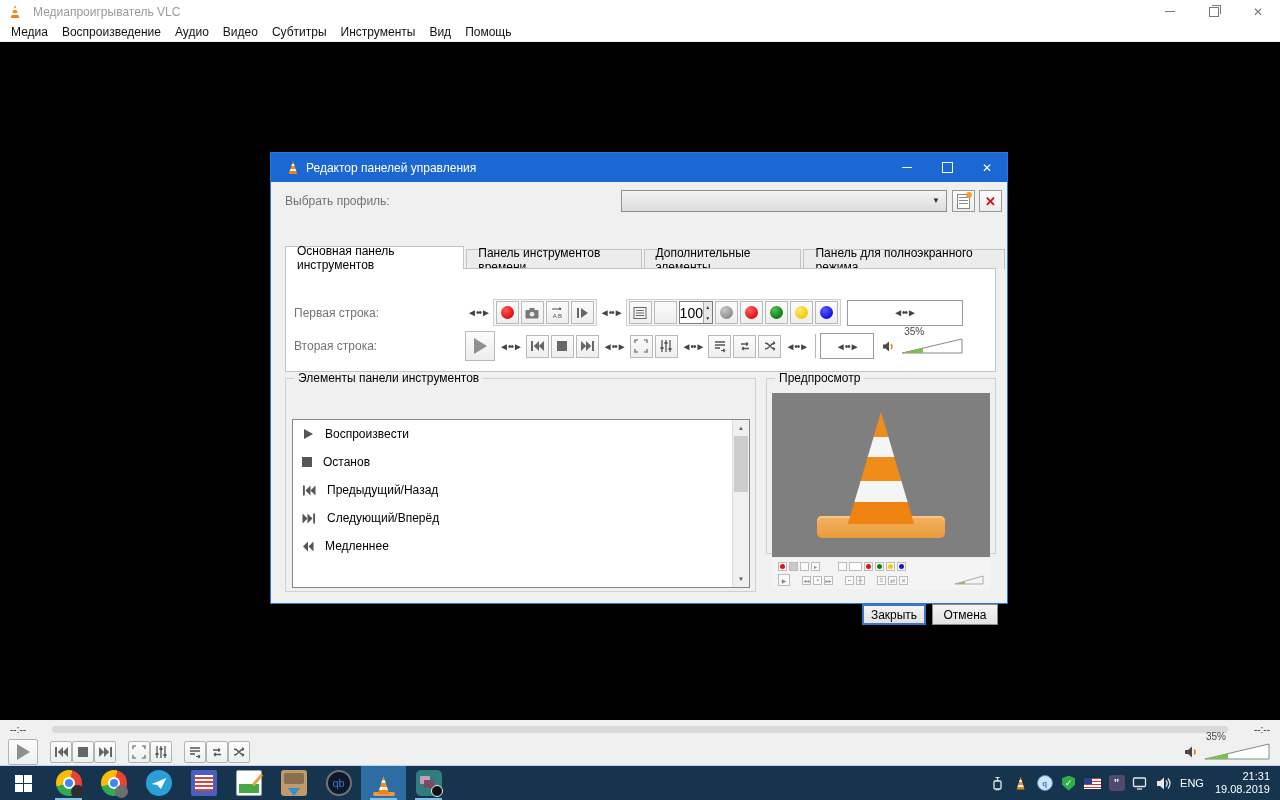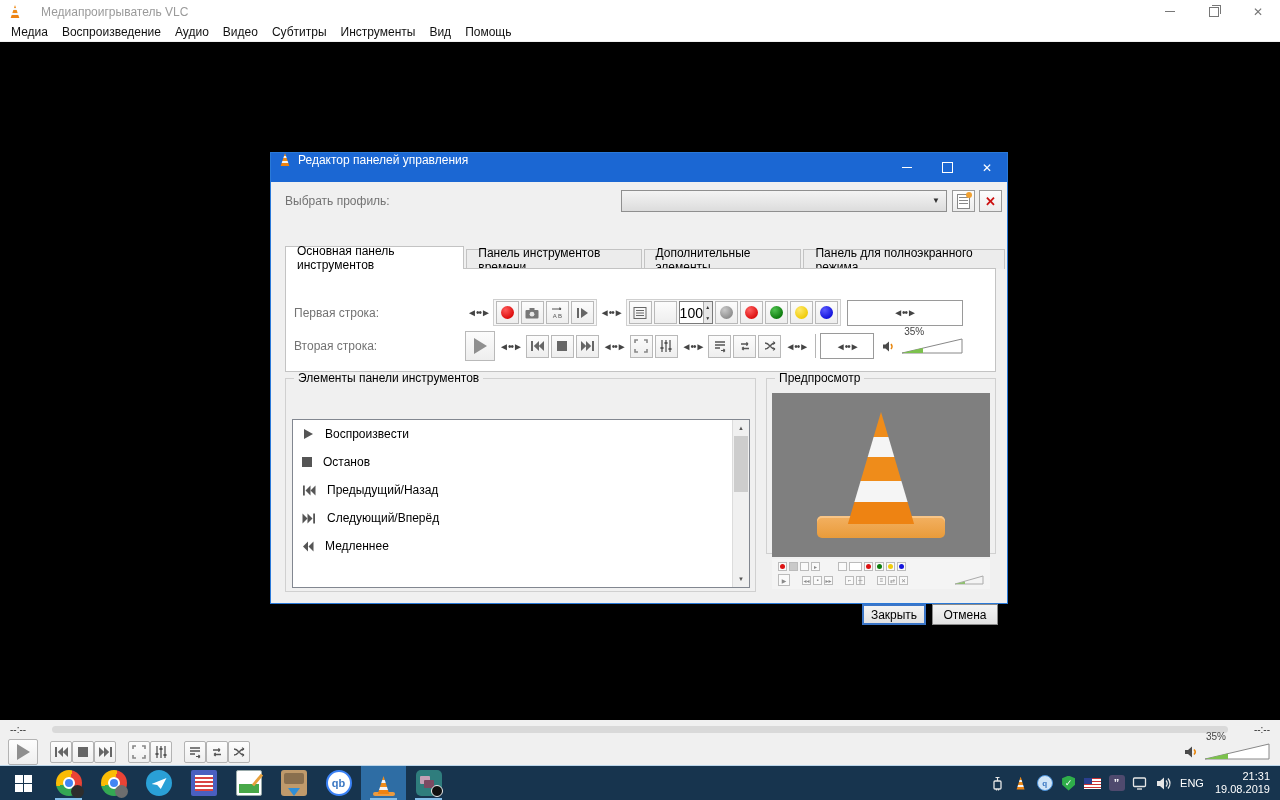--- a/index.html
+++ b/index.html
@@ -1,21 +1,21 @@
 <!DOCTYPE html>
 <html><head>
 <meta charset="utf-8">
 <style>
   html,body{margin:0;padding:0}
   body{font-family:"Liberation Sans",sans-serif;-webkit-font-smoothing:antialiased}
   .screen{position:relative;width:1280px;height:800px;background:#000;overflow:hidden;font-size:12px}
 
   
   .titlebar{position:absolute;left:0;top:0;right:0;height:23px;background:#fff;display:flex;align-items:center;padding-left:9px;box-sizing:border-box}
-  .titlebar .t-text{color:#9a9a9a;margin-left:20px;font-size:12px}
+  .titlebar .t-text{color:#9a9a9a;margin-left:12px;font-size:12px}
   .wincontrols{position:absolute;right:0;top:0;height:23px;display:flex}
   .wc{width:44px;height:23px;display:flex;align-items:center;justify-content:center;color:#777}
   .wc .dash{width:10px;height:0;border-top:1px solid #777}
   .wc .restore{width:8px;height:8px;border:1px solid #777;position:relative;background:#fff}
   .wc .restore:before{content:"";position:absolute;left:2px;top:-3px;width:8px;height:8px;border:1px solid #777;border-bottom:none;border-left:none}
   .wc .x{font-size:12px;color:#777}
   .menubar{position:absolute;left:0;top:23px;right:0;height:19px;background:#fff;display:flex;align-items:center;padding-left:4px;box-sizing:border-box;border-bottom:1px solid #f0f0f0}
   .menu-item{padding:0 7px;color:#111;font-size:12px;height:19px;display:flex;align-items:center}
 
   
@@ -52,40 +52,40 @@
   .ic-telegram{border-radius:50%;background:#2aa0d6}
   .ic-telegram .plane{position:absolute;left:6px;top:8px;width:15px;height:11px;background:#fff;clip-path:polygon(0 55%,100% 0,62% 100%,38% 64%)}
   .ic-floppy{background:#4a5fc0;border-radius:2px}
   .ic-floppy .label{position:absolute;left:4px;right:4px;top:5px;bottom:5px;background:repeating-linear-gradient(#fff 0 2px,#d84343 2px 4px)}
   .ic-notes{background:#fff;border:1px solid #9aa;border-radius:2px}
   .ic-notes .grn{position:absolute;left:2px;right:2px;bottom:2px;height:9px;background:#48a848}
   .ic-notes .pencil{position:absolute;right:2px;top:2px;width:3px;height:14px;background:#e8a13c;transform:rotate(40deg)}
   .ic-dm{background:#c09a6b;border-radius:3px}
   .ic-dm .palm{position:absolute;left:3px;top:3px;right:3px;height:11px;background:#8a6f4e;border-radius:2px}
   .ic-dm .arr{position:absolute;left:7px;bottom:0;width:0;height:0;border-left:6px solid transparent;border-right:6px solid transparent;border-top:8px solid #2f8fd8}
-  .ic-qb{border-radius:50%;background:#ffffff;border:2px solid #3b82f6;display:flex;align-items:center;justify-content:center;color:#3a77c2;font-weight:bold;font-size:11px}
+  .ic-qb{border-radius:50%;background:#0f172a;border:2px solid #737373;display:flex;align-items:center;justify-content:center;color:#3a77c2;font-weight:normal;font-size:11px}
   .ic-vlc{display:flex;flex-direction:column;align-items:center;justify-content:flex-end}
   .ic-shot{background:#2f7d7d;border-radius:5px}
   .ic-shot .f1{position:absolute;left:4px;top:6px;width:10px;height:8px;background:#c5a0b5;border-radius:1px}
   .ic-shot .f2{position:absolute;left:8px;top:10px;width:10px;height:8px;background:#7b4a62;border-radius:1px}
   .ic-shot .cam{position:absolute;right:-1px;bottom:-1px;width:10px;height:10px;border-radius:50%;background:#111;border:1px solid #eee}
   .tray{margin-left:auto;display:flex;align-items:center;gap:7px;padding-right:10px}
   .trayicon{width:17px;height:17px;display:flex;align-items:center;justify-content:center;position:relative}
   .cone-tray{width:11px;height:13px}
   .qb-tray{width:14px;height:14px;border-radius:50%;background:#cfe4f7;border:1px solid #4a90d9;color:#3a77c2;font-size:8px;font-weight:bold;display:flex;align-items:center;justify-content:center}
   .shield{width:13px;height:15px;background:#2fae4a;clip-path:polygon(50% 0,100% 18%,100% 62%,50% 100%,0 62%,0 18%);display:flex;align-items:center;justify-content:center;color:#fff;font-size:9px}
   .flag{width:18px;height:11px;background:repeating-linear-gradient(#c33 0 1.5px,#fff 1.5px 3px);position:relative}
   .flag:before{content:"";position:absolute;left:0;top:0;width:8px;height:6px;background:#2a3f8f}
   .purple-app{width:16px;height:16px;border-radius:3px;background:#4f4a6e;color:#fff;display:flex;align-items:center;justify-content:center;font-size:11px;font-weight:bold}
   .lang{font-size:11px;color:#fff}
   .clock{text-align:right;font-size:11px;line-height:13px;color:#fff;padding-left:4px}
 
   
   .dialog{position:absolute;left:270px;top:152px;width:738px;height:452px;background:#f0f0f0;border:1px solid #2a79d8;box-sizing:border-box;box-shadow:0 6px 18px rgba(0,0,0,.5)}
-  .dlg-title{height:29px;background:#1b67d3;display:flex;color:#fff;padding-left:8px;position:relative}
+  .dlg-title{height:29px;background:#1b67d3;display:flex;align-items:center;color:#fff;padding-left:16px;position:relative}
   .dlg-title .t{margin-left:7px;font-size:12px}
   .dlg-controls{position:absolute;right:0;top:0;height:29px;display:flex}
   .dc{width:40px;height:29px;display:flex;align-items:center;justify-content:center;color:#fff}
   .dc .dash{width:10px;border-top:1px solid #fff}
   .dc .sq{width:9px;height:9px;border:1px solid #fff}
   .dlg-body{position:relative;height:421px}
   .lbl{font-size:12px;color:#737373}
   
   .profile-row{position:absolute;left:14px;top:8px;right:8px;height:24px}
   .combobox{position:absolute;left:336px;top:0;width:326px;height:22px;border:1px solid #8f8f8f;background:linear-gradient(#f4f4f4,#dcdcdc);box-sizing:border-box}

